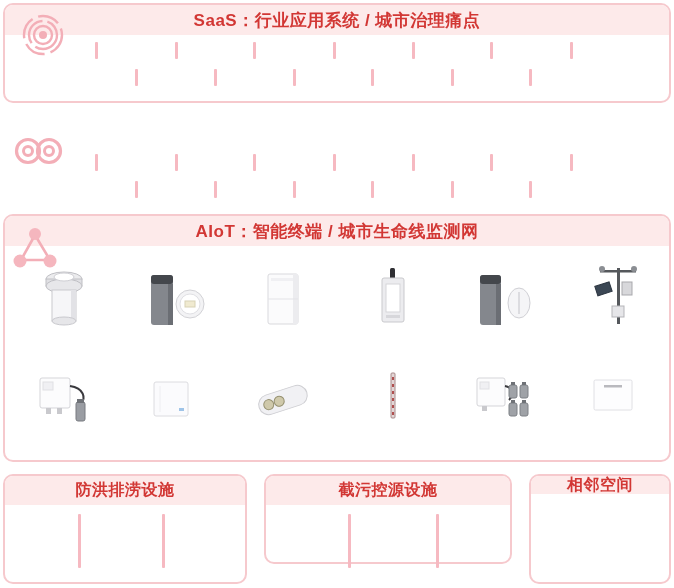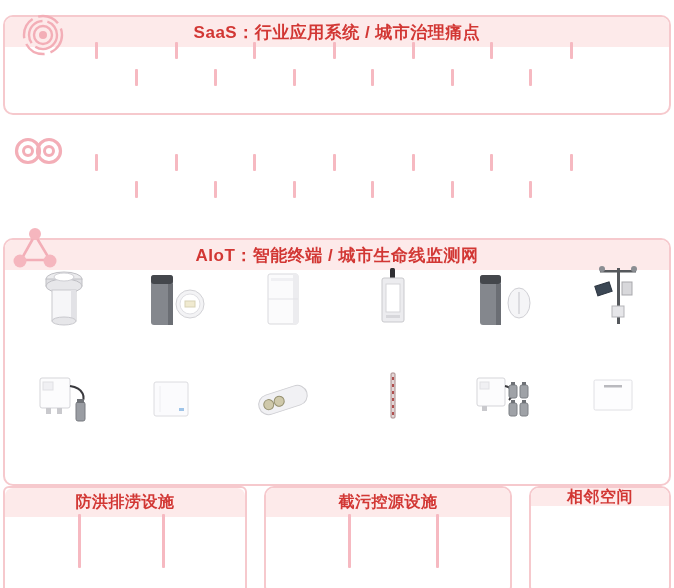--- a/index.html
+++ b/index.html
@@ -1,30 +1,30 @@
 <!DOCTYPE html>
 <html><head>
 <meta charset="utf-8">
 <style>
   html,body{margin:0;padding:0;background:#ffffff;font-family:"Liberation Sans",sans-serif;}
   .canvas{position:relative;width:674px;height:588px;background:#ffffff;overflow:hidden;}
-  .panel{position:absolute;box-sizing:border-box;border:2px solid #f6c9cd;border-radius:10px;background:#ffffff;margin-top:12px;}
+  .panel{position:absolute;box-sizing:border-box;border:2px solid #f6c9cd;border-radius:10px;background:#ffffff;}
   .band{position:absolute;left:0;right:0;top:0;height:30px;background:#fdeaea;border-radius:8px 8px 0 0;
         display:flex;align-items:center;justify-content:center;}
   .band-title{color:#d23734;font-weight:bold;font-size:17px;letter-spacing:.5px;white-space:nowrap;}
   .band-title.small{font-size:16px;}
   .sep{position:absolute;width:3px;background:#f6b9c1;border-radius:1px;}
   .wicon{position:absolute;pointer-events:none;}
   .dev{position:absolute;}
   
   #panel-saas{left:3px;top:3px;width:668px;height:100px;}
   #panel-daas{left:3px;top:107px;width:668px;height:103px;}
-  #panel-aiot{left:3px;top:226px;width:668px;height:248px;}
-  #panel-flood{left:3px;top:474px;width:244px;height:110px;border-radius:6px;}
-  #panel-sewage{left:264px;top:474px;width:248px;height:110px;padding-left:37px;}
+  #panel-aiot{left:3px;top:214px;width:668px;height:248px;}
+  #panel-flood{left:3px;top:474px;width:244px;height:110px;}
+  #panel-sewage{left:264px;top:474px;width:248px;height:90px;padding-left:37px;}
   #panel-adjacent{left:529px;top:474px;width:142px;height:110px;}
   
   #icon-saas{left:20px;top:12px;}
   #icon-daas{left:12px;top:132px;}
   #icon-aiot{left:12px;top:226px;}
   
   .d1{left:42px;top:268px;}  .d2{left:148px;top:270px;} .d3{left:265px;top:272px;}
   .d4{left:378px;top:268px;} .d5{left:478px;top:272px;} .d6{left:590px;top:264px;}
   .d7{left:38px;top:374px;}  .d8{left:152px;top:380px;} .d9{left:255px;top:382px;}
   .d10{left:388px;top:372px;}.d11{left:475px;top:376px;}.d12{left:592px;top:378px;}

